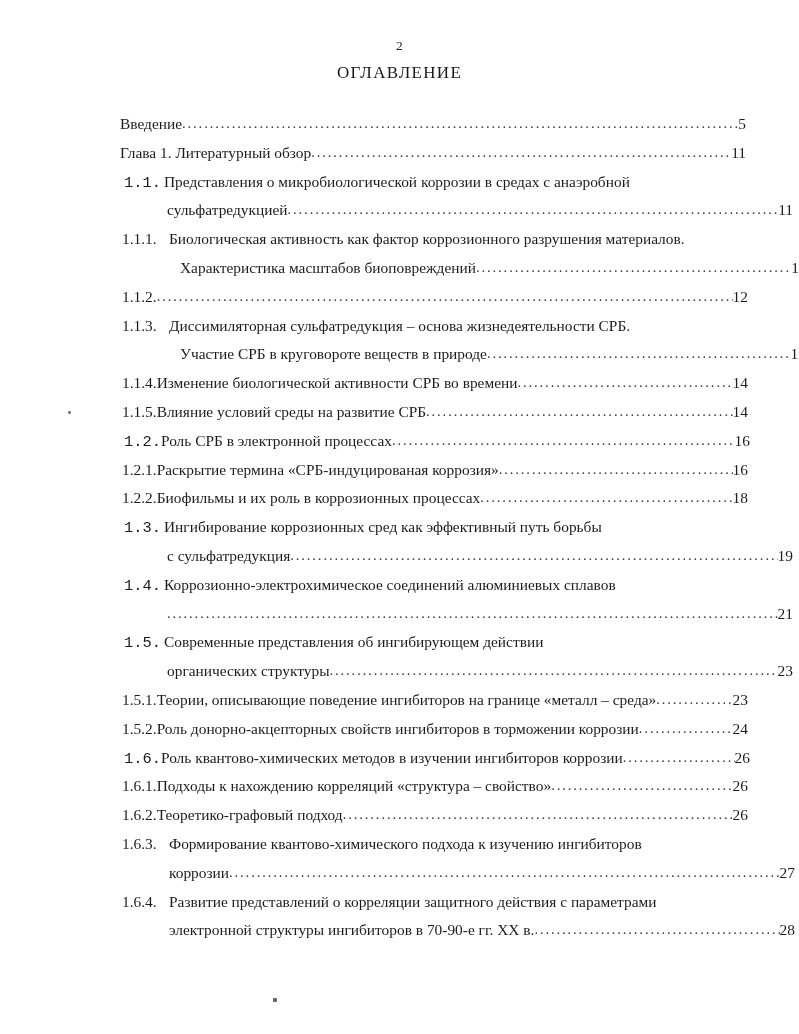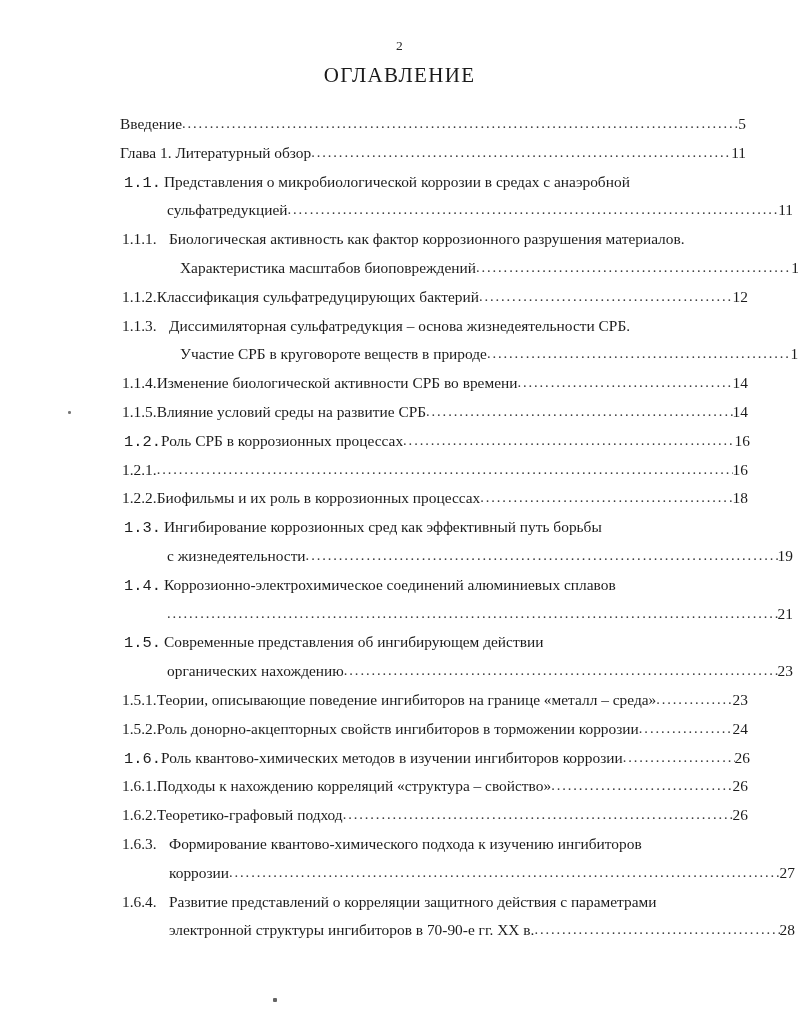--- a/index.html
+++ b/index.html
@@ -25,21 +25,21 @@
     font-size: 13.5px;
     color: #262626;
     letter-spacing: 0.2px;
   }
   .doc-title {
     position: absolute;
     top: 63px;
     left: 0;
     width: 799px;
     text-align: center;
-    font-size: 21px;
+    font-size: 17px;
     letter-spacing: 1.3px;
     color: #1a1a1a;
   }
   .toc {
     position: absolute;
     top: 110px;
     left: 120px;
     width: 626px;
   }
   .toc-entry {
@@ -142,21 +142,20 @@
       <div class="toc-entry cont-2b">
         <div class="flex-row">
           <span class="title-txt">Характеристика масштабов биоповреждений</span>
           <span class="grow"> ...................................................................................................................................................................................................................................................................</span>
           <span class="pgnum">11</span>
         </div>
       </div>
       <div class="toc-entry lvl-2">
         <div class="flex-row">
           <span class="num">1.1.2.</span>
-          <span class="title-txt">Классификация сульфатредуцирующих бактерий</span>
           <span class="grow"> ...................................................................................................................................................................................................................................................................</span>
           <span class="pgnum">12</span>
         </div>
       </div>
       <div class="toc-entry lvl-2">
         <div class="flex-row">
           <span class="num">1.1.3.</span>
           <span class="title-txt">Диссимиляторная сульфатредукция – основа жизнедеятельности СРБ.</span>
         </div>
       </div>
@@ -179,49 +178,50 @@
         <div class="flex-row">
           <span class="num">1.1.5.</span>
           <span class="title-txt">Влияние условий среды на развитие СРБ</span>
           <span class="grow"> ...................................................................................................................................................................................................................................................................</span>
           <span class="pgnum">14</span>
         </div>
       </div>
       <div class="toc-entry lvl-1">
         <div class="flex-row">
           <span class="num">1.2.</span>
-          <span class="title-txt">Роль СРБ в коррозионных процессах</span>
+          <span class="title-txt">Роль СРБ в электронной процессах</span>
           <span class="grow"> ...................................................................................................................................................................................................................................................................</span>
           <span class="pgnum">16</span>
         </div>
       </div>
       <div class="toc-entry lvl-2">
         <div class="flex-row">
           <span class="num">1.2.1.</span>
+          <span class="title-txt">Раскрытие термина «СРБ-индуцированая коррозия»</span>
           <span class="grow"> ...................................................................................................................................................................................................................................................................</span>
           <span class="pgnum">16</span>
         </div>
       </div>
       <div class="toc-entry lvl-2">
         <div class="flex-row">
           <span class="num">1.2.2.</span>
           <span class="title-txt">Биофильмы и их роль в коррозионных процессах</span>
           <span class="grow"> ...................................................................................................................................................................................................................................................................</span>
           <span class="pgnum">18</span>
         </div>
       </div>
       <div class="toc-entry lvl-1">
         <div class="flex-row">
           <span class="num">1.3.</span>
           <span class="title-txt">Ингибирование  коррозионных сред как эффективный путь борьбы</span>
         </div>
       </div>
       <div class="toc-entry cont-1">
         <div class="flex-row">
-          <span class="title-txt">с жизнедеятельности</span>
+          <span class="title-txt">с сульфатредукция</span>
           <span class="grow"> ...................................................................................................................................................................................................................................................................</span>
           <span class="pgnum">19</span>
         </div>
       </div>
       <div class="toc-entry lvl-1">
         <div class="flex-row">
           <span class="num">1.4.</span>
           <span class="title-txt">Коррозионно-электрохимическое соединений алюминиевых сплавов</span>
         </div>
       </div>
@@ -232,21 +232,21 @@
         </div>
       </div>
       <div class="toc-entry lvl-1">
         <div class="flex-row">
           <span class="num">1.5.</span>
           <span class="title-txt">Современные представления об ингибирующем действии</span>
         </div>
       </div>
       <div class="toc-entry cont-1">
         <div class="flex-row">
-          <span class="title-txt">органических нахождению</span>
+          <span class="title-txt">органических структуры</span>
           <span class="grow"> ...................................................................................................................................................................................................................................................................</span>
           <span class="pgnum">23</span>
         </div>
       </div>
       <div class="toc-entry lvl-2">
         <div class="flex-row">
           <span class="num">1.5.1.</span>
           <span class="title-txt">Теории, описывающие поведение ингибиторов на границе «металл – среда»</span>
           <span class="grow"> ...................................................................................................................................................................................................................................................................</span>
           <span class="pgnum">23</span>

